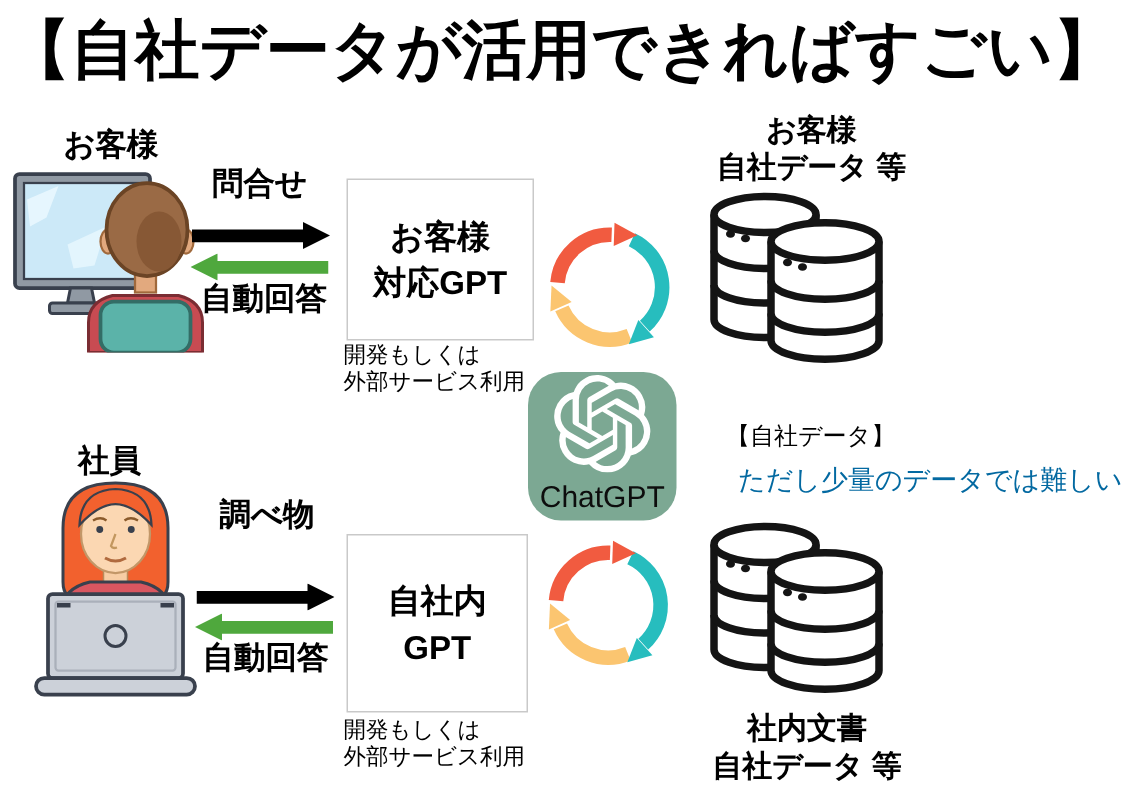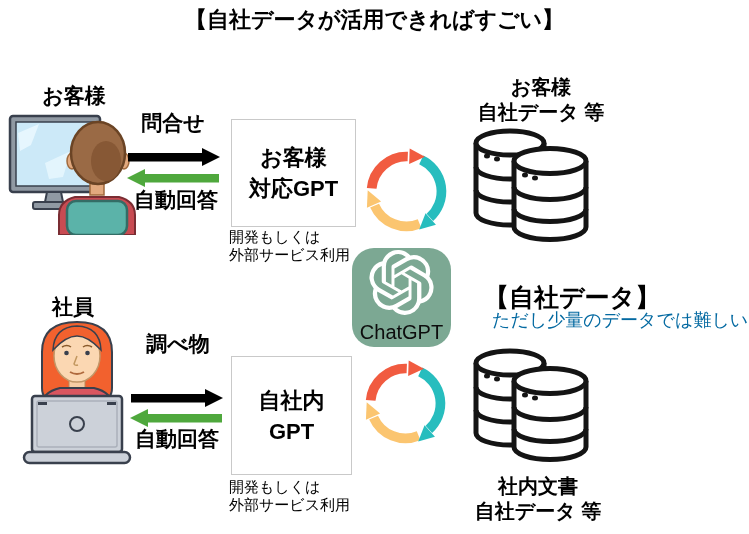--- a/index.html
+++ b/index.html
@@ -3,32 +3,32 @@
 <meta charset="utf-8">
 <style>
   html,body{margin:0;padding:0;background:#fff;}
   .stage{
     position:relative;width:749px;height:534px;background:#ffffff;overflow:hidden;
     font-family:"Liberation Sans",sans-serif;color:#000;
   }
   .abs{position:absolute;}
   .title{
     position:absolute;left:0;top:5px;width:749px;text-align:center;
-    font-size:22px;font-weight:bold;letter-spacing:0px;color:#000;
+    font-size:43px;font-weight:bold;letter-spacing:0px;color:#000;
   }
   .actor-label{position:absolute;font-size:21px;font-weight:600;text-align:center;}
   .arrow-label{position:absolute;font-size:21px;font-weight:600;text-align:center;line-height:27px;}
   .gpt-box{
     position:absolute;background:#fff;border:1.5px solid #c9c9c9;
     display:flex;flex-direction:column;align-items:center;justify-content:center;
     font-size:22px;font-weight:600;line-height:31px;text-align:center;
   }
   .note{position:absolute;font-size:15px;font-weight:400;line-height:18px;}
   .db-label{position:absolute;font-size:20px;font-weight:600;line-height:25px;text-align:center;}
-  .heading{position:absolute;font-size:25px;font-weight:bold;}
+  .heading{position:absolute;font-size:16px;font-weight:normal;}
   .caveat{position:absolute;font-size:18px;font-weight:500;color:#0369a1;}
   .chatgpt-tile{
     position:absolute;left:352px;top:248px;width:99px;height:99px;
     background:#7ca893;border-radius:22px;
   }
   .chatgpt-knot{position:absolute;left:17px;top:2px;}
   .chatgpt-label{
     position:absolute;left:0;bottom:3px;width:99px;text-align:center;
     font-size:20px;color:#0d0d0d;font-weight:400;
   }

